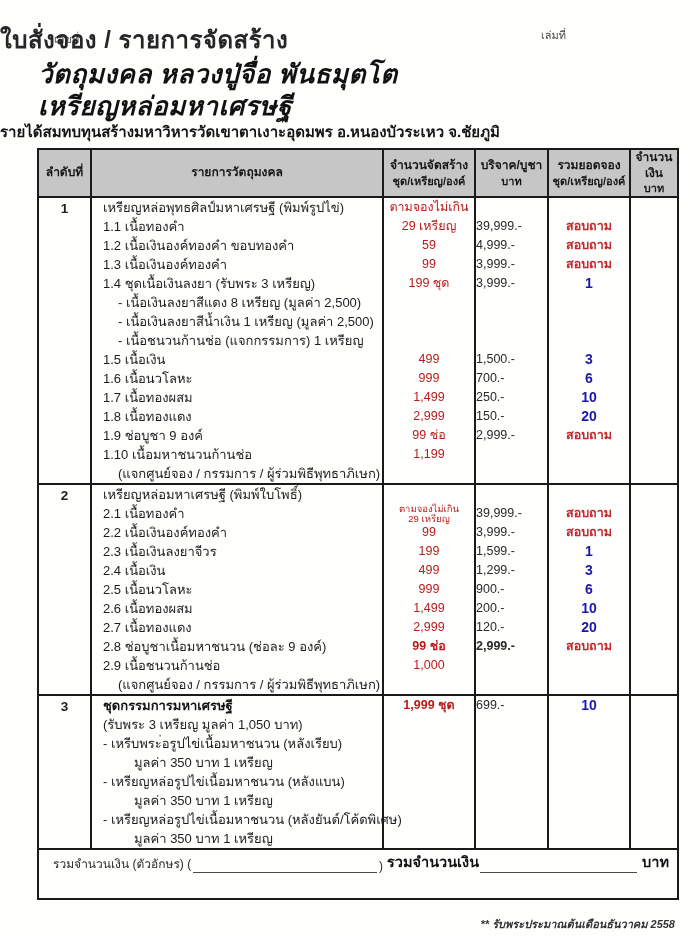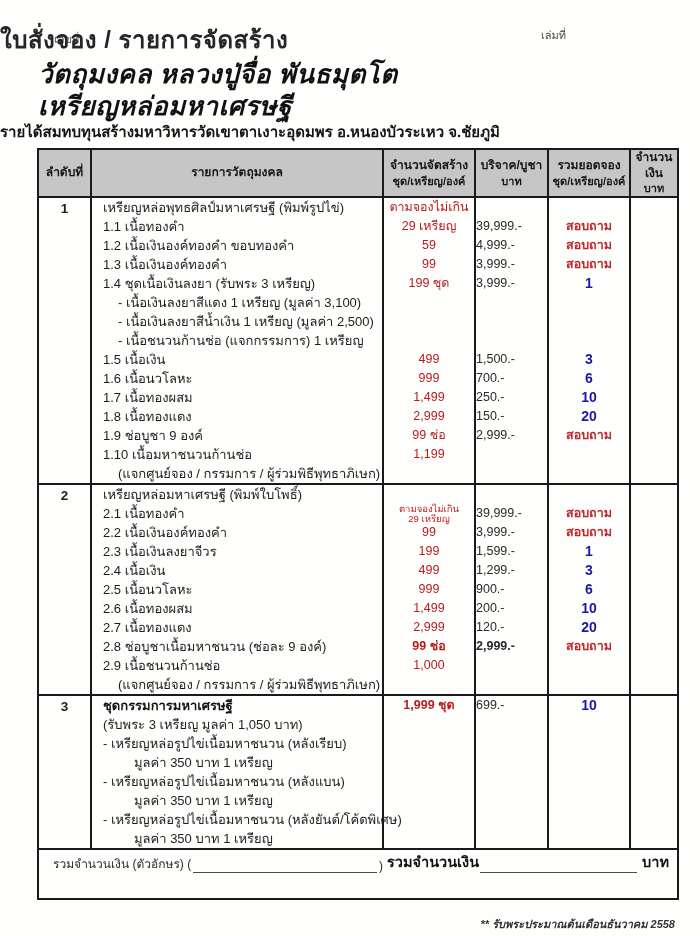--- a/index.html
+++ b/index.html
@@ -103,21 +103,21 @@
       <tr>
         <td class="sec-cell c1">
           <div class="secno">1</div>
         </td>
         <td class="sec-cell c2">
           <div class="ln">เหรียญหล่อพุทธศิลป์มหาเศรษฐี (พิมพ์รูปไข่)</div>
           <div class="ln">1.1  เนื้อทองคำ</div>
           <div class="ln">1.2  เนื้อเงินองค์ทองคำ ขอบทองคำ</div>
           <div class="ln">1.3  เนื้อเงินองค์ทองคำ</div>
           <div class="ln">1.4  ชุดเนื้อเงินลงยา (รับพระ 3 เหรียญ)</div>
-          <div class="ln ind1">- เนื้อเงินลงยาสีแดง 1 เหรียญ (มูลค่า 3,100)</div>
+          <div class="ln ind1">- เนื้อเงินลงยาสีแดง 8 เหรียญ (มูลค่า 2,500)</div>
           <div class="ln ind1">- เนื้อเงินลงยาสีน้ำเงิน 1 เหรียญ (มูลค่า 2,500)</div>
           <div class="ln ind1">- เนื้อชนวนก้านช่อ (แจกกรรมการ) 1 เหรียญ</div>
           <div class="ln">1.5  เนื้อเงิน</div>
           <div class="ln">1.6  เนื้อนวโลหะ</div>
           <div class="ln">1.7  เนื้อทองผสม</div>
           <div class="ln">1.8  เนื้อทองแดง</div>
           <div class="ln">1.9  ช่อบูชา 9 องค์</div>
           <div class="ln">1.10 เนื้อมหาชนวนก้านช่อ</div>
           <div class="ln ind1">(แจกศูนย์จอง / กรรมการ / ผู้ร่วมพิธีพุทธาภิเษก)</div>
         </td>
@@ -263,21 +263,21 @@
           <div class="ln"></div>
         </td>
       </tr>
       <tr>
         <td class="sec-cell c1">
           <div class="secno">3</div>
         </td>
         <td class="sec-cell c2">
           <div class="ln b">ชุดกรรมการมหาเศรษฐี</div>
           <div class="ln">(รับพระ 3 เหรียญ มูลค่า 1,050 บาท)</div>
-          <div class="ln">- เหรียญหล่อรูปไข่เนื้อมหาชนวน (หลังเรียบ)</div>
+          <div class="ln">- เหรีบพระ่อรูปไข่เนื้อมหาชนวน (หลังเรียบ)</div>
           <div class="ln ind2">มูลค่า 350 บาท 1 เหรียญ</div>
           <div class="ln">- เหรียญหล่อรูปไข่เนื้อมหาชนวน (หลังแบน)</div>
           <div class="ln ind2">มูลค่า 350 บาท 1 เหรียญ</div>
           <div class="ln">- เหรียญหล่อรูปไข่เนื้อมหาชนวน (หลังยันต์/โค้ดพิเศษ)</div>
           <div class="ln ind2">มูลค่า 350 บาท 1 เหรียญ</div>
         </td>
         <td class="sec-cell c3">
           <div class="ln b">1,999 ชุด</div>
           <div class="ln"></div>
           <div class="ln"></div>

